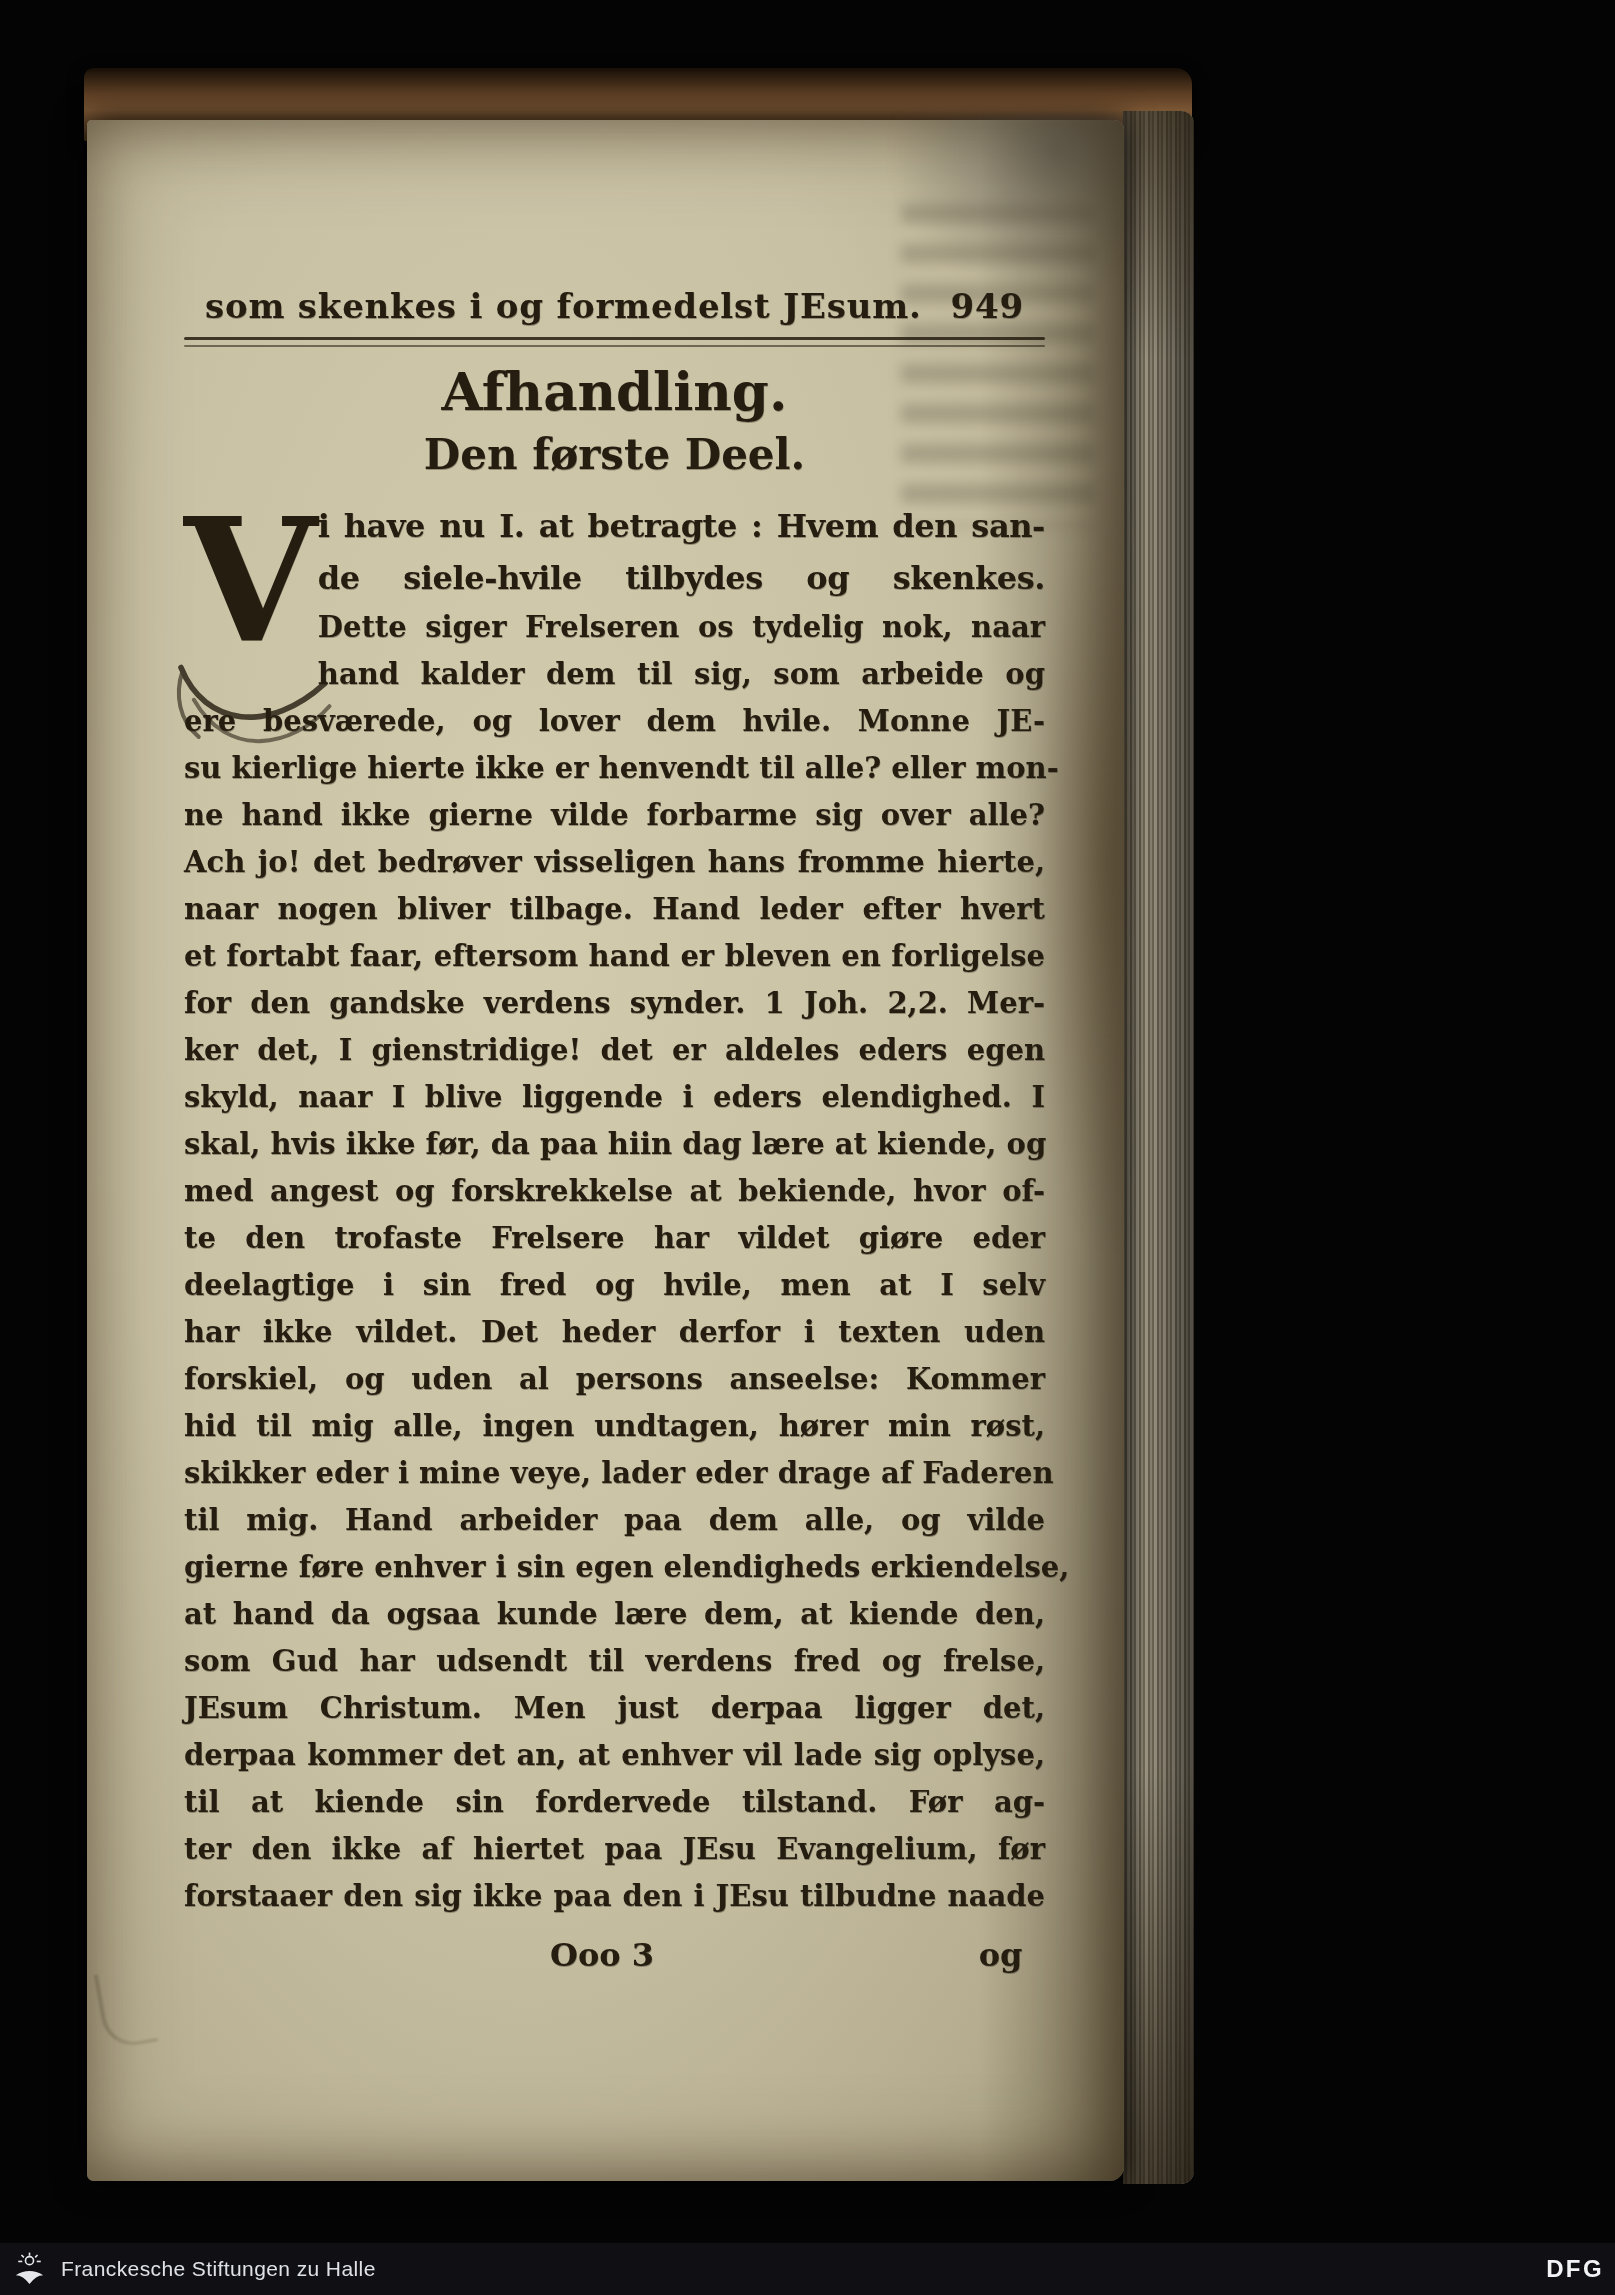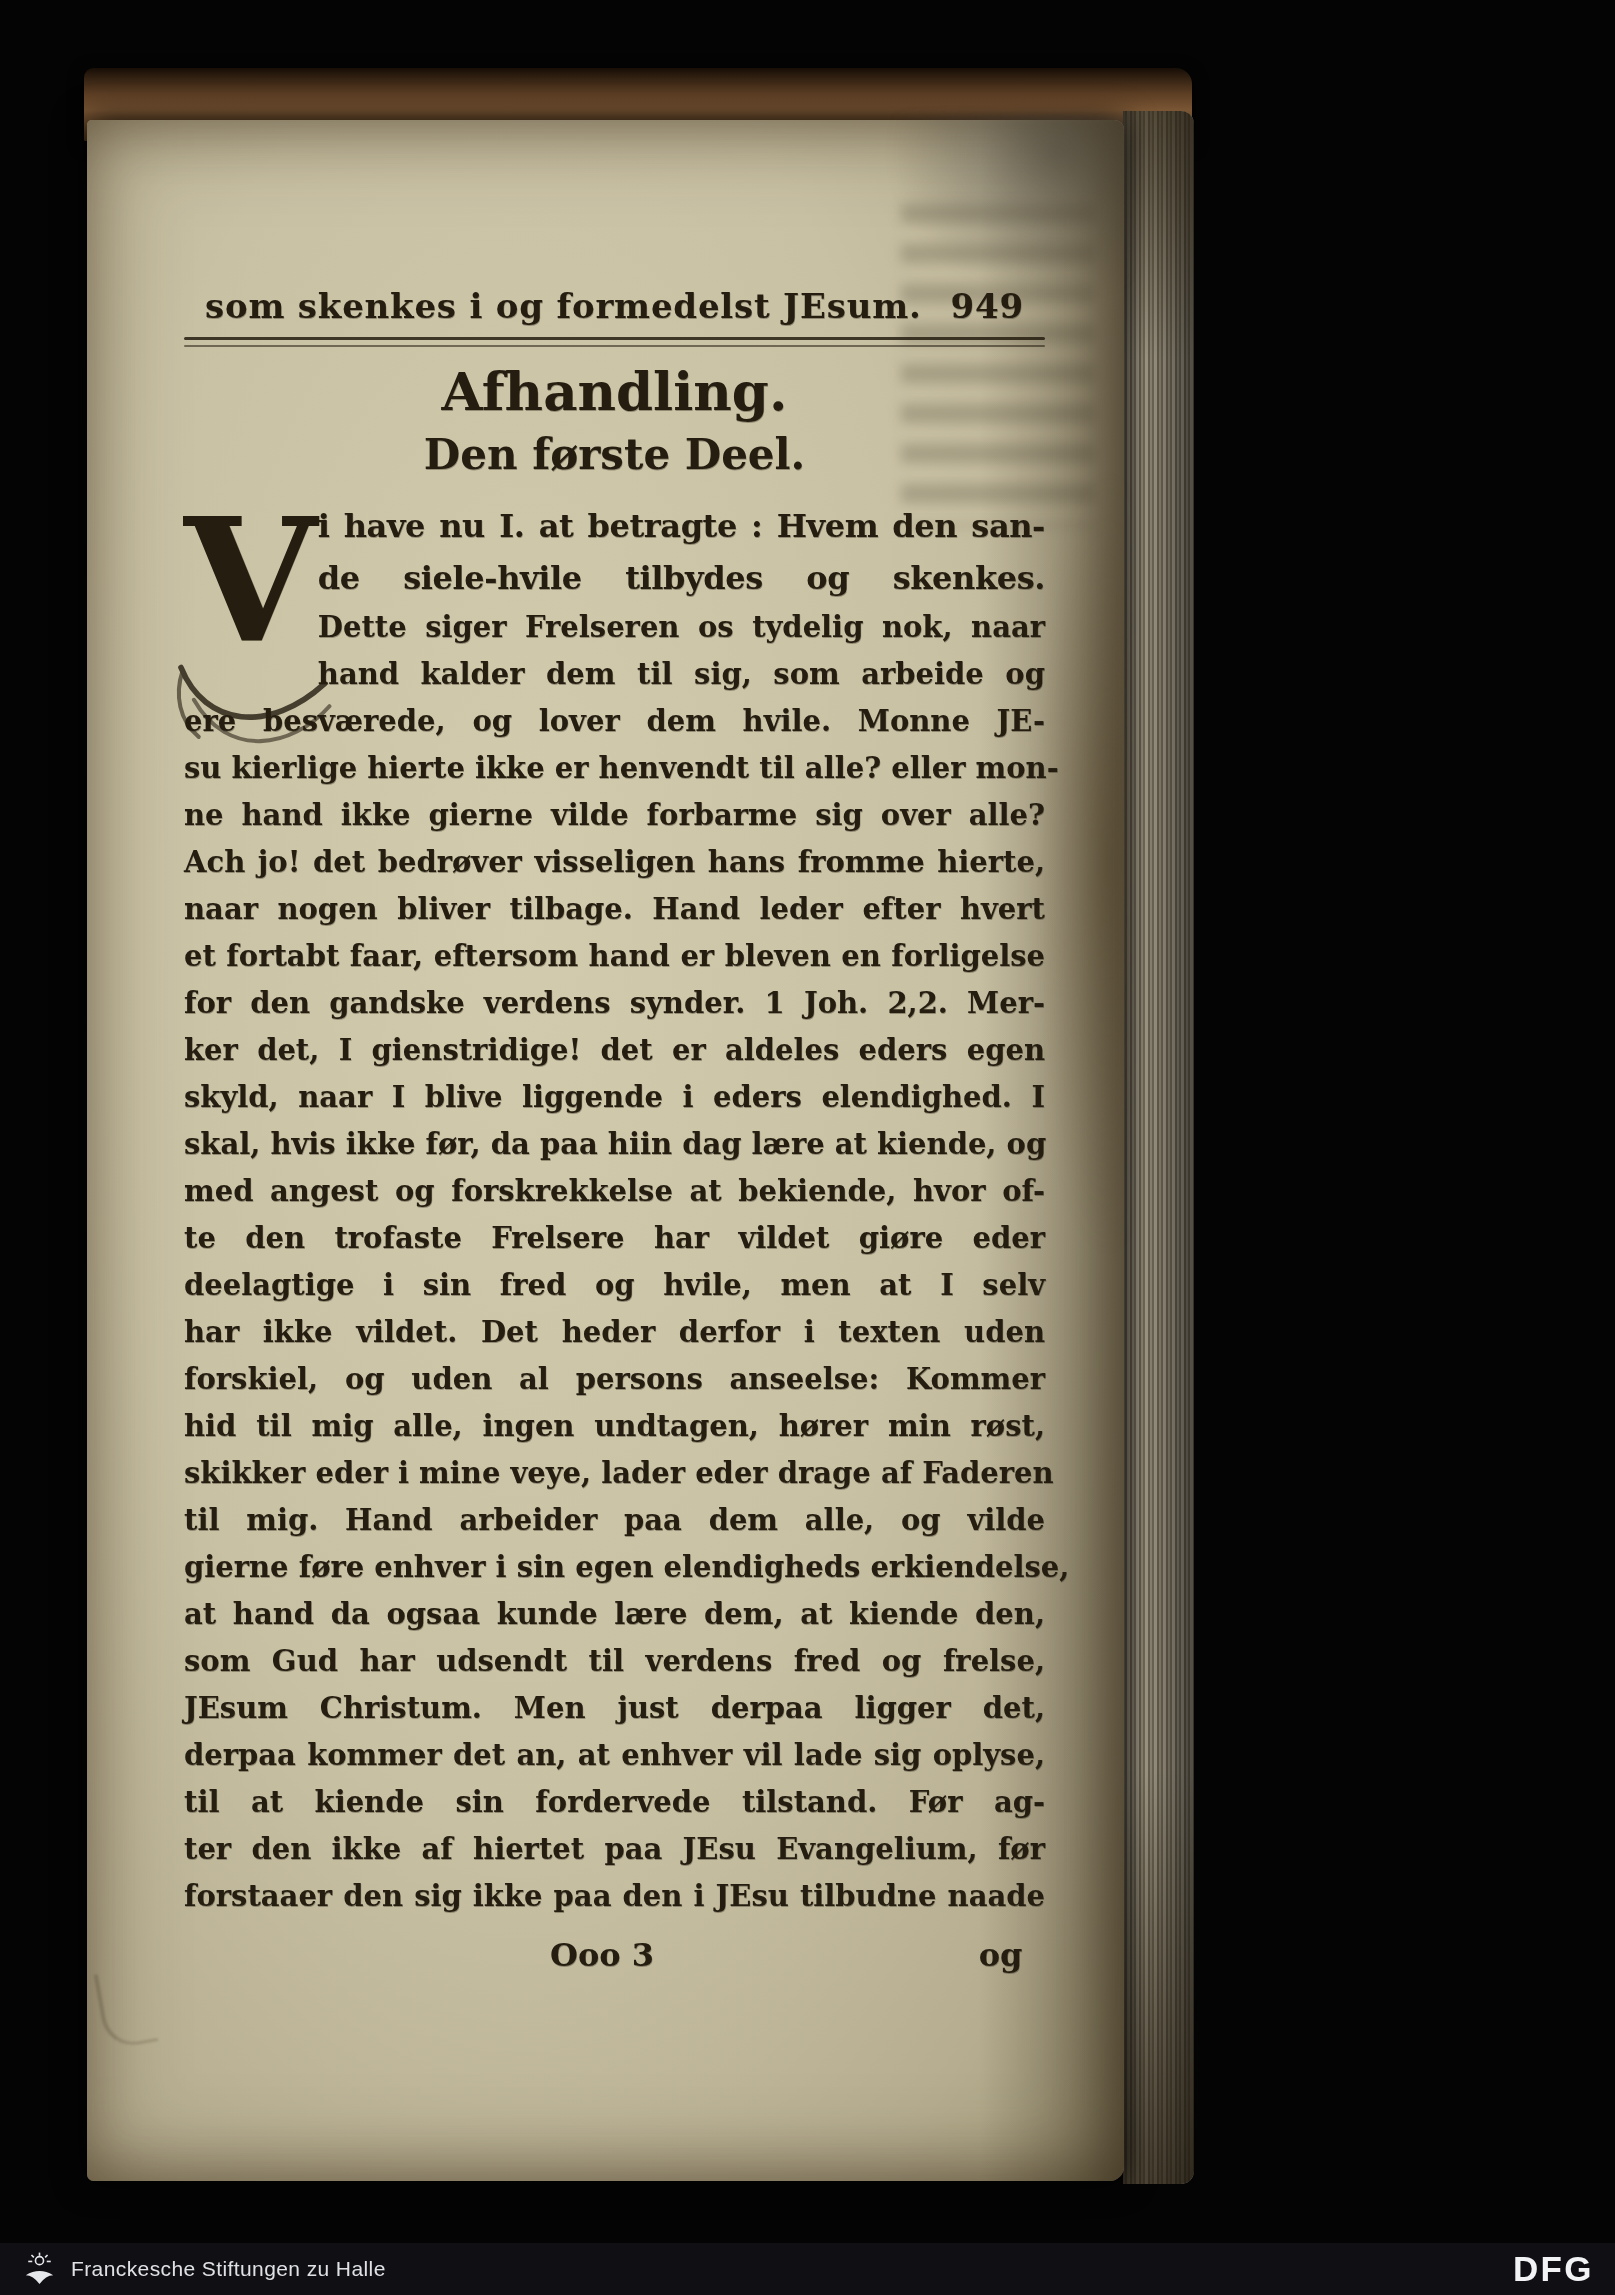--- a/index.html
+++ b/index.html
@@ -166,29 +166,29 @@
 
   
   .viewer-bar {
     position: absolute;
     left: 0; bottom: 0;
     width: 1615px; height: 52px;
     background: #101014;
     display: flex;
     align-items: center;
     justify-content: space-between;
-    padding: 0 21px;
+    padding: 0 11px;
     box-sizing: border-box;
     font-family: "Liberation Sans", sans-serif;
     color: #e7e8ec;
   }
   .brand { display: flex; align-items: center; gap: 13px; }
   .brand-text { font-size: 21px; letter-spacing: 0.4px; color: #dfe1e6; }
   .dfg {
-    font-size: 35px;
+    font-size: 24px;
     font-weight: 700;
     letter-spacing: 2.4px;
     color: #f2f3f5;
   }
 </style>
 </head>
 <body>
 
 <div class="screen">
 

